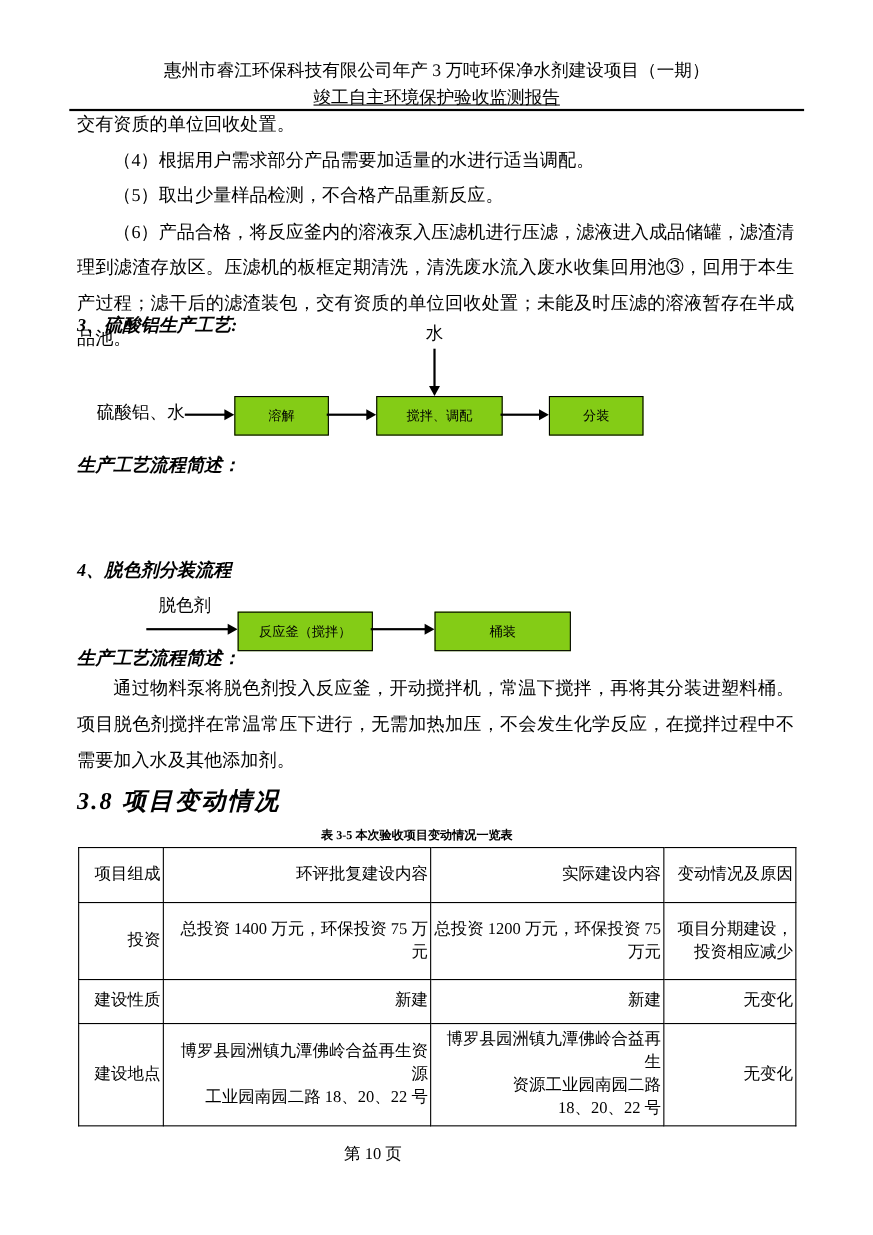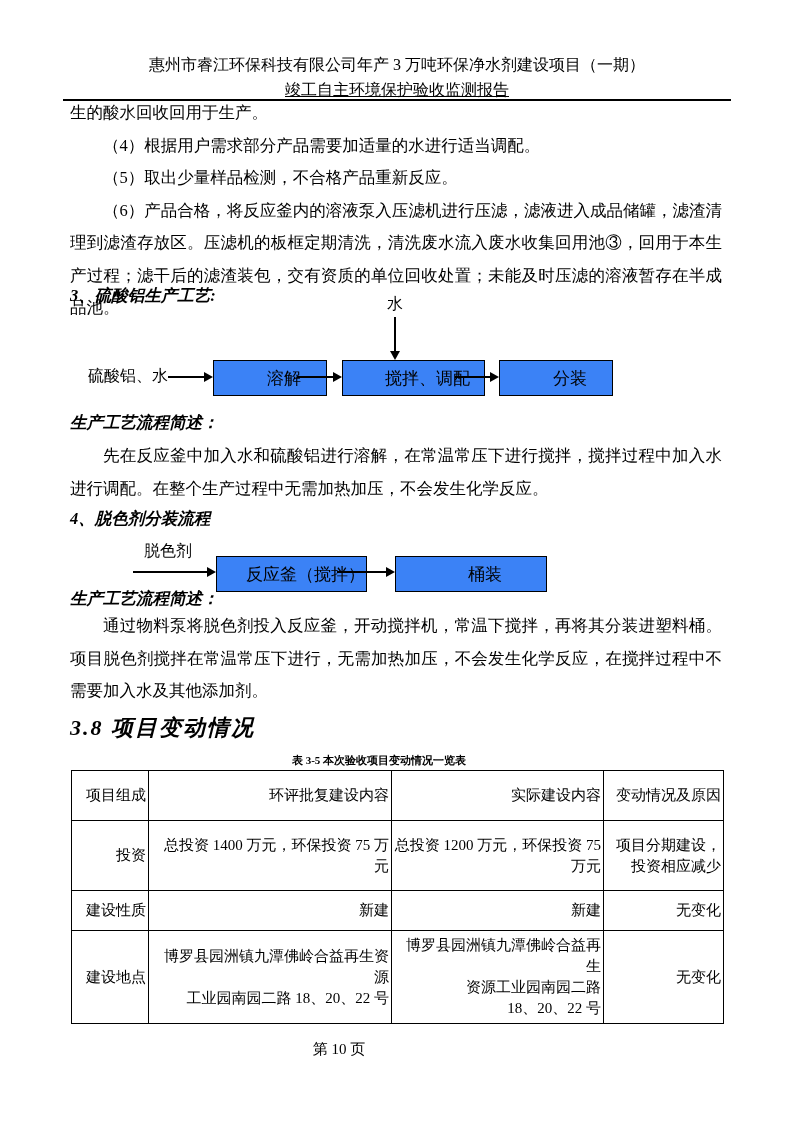--- a/index.html
+++ b/index.html
@@ -26,21 +26,21 @@
   #t-desc2{top:610px;}
   #h-s38{top:715px;font-size:22px;letter-spacing:2px;line-height:26px;}
   
   .diagram{position:absolute;left:70px;width:652px;}
   #d1{top:295px;height:105px;}
   #d2{top:540px;height:55px;}
   .dlabel{position:absolute;font-size:16px;line-height:18px;white-space:nowrap;}
   #d1-water{left:300px;top:0;width:50px;text-align:center;}
   #d1-feed{left:18px;top:72px;}
   #d2-feed{left:74px;top:2px;}
-  .dbox{position:absolute;border:1.5px solid #000;background:#3b82f6;display:flex;align-items:center;justify-content:center;font-size:17px;white-space:nowrap;padding-left:28px;}
+  .dbox{position:absolute;border:1.5px solid #000;background:#84cc16;display:flex;align-items:center;justify-content:center;font-size:12px;white-space:nowrap;}
   #d1-box1{left:143px;top:65px;width:84px;height:34px;}
   #d1-box2{left:272px;top:65px;width:113px;height:34px;}
   #d1-box3{left:429px;top:65px;width:84px;height:34px;}
   #d2-box1{left:146px;top:16px;width:121px;height:34px;}
   #d2-box2{left:325px;top:16px;width:122px;height:34px;}
   .harrow{position:absolute;height:10px;}
   .harrow .shaft{position:absolute;left:0;right:8px;top:4px;height:2px;background:#000;}
   .harrow .head{position:absolute;right:0;top:0;width:0;height:0;border-left:9px solid #000;border-top:5px solid transparent;border-bottom:5px solid transparent;}
   #d1-a1{left:98px;top:77px;width:45px;}
   #d1-a2{left:227px;top:77px;width:45px;}
@@ -63,21 +63,21 @@
 </head>
 <body>
 
 <div class="page">
 
   <div class="hdr-line" id="hdr1">惠州市睿江环保科技有限公司年产 3 万吨环保净水剂建设项目（一期）</div>
   <div class="hdr-line" id="hdr2">竣工自主环境保护验收监测报告</div>
   <div class="hdr-rule"></div>
 
   <div class="textblock" id="blockA">
-    <p>生的酸水回收回用于生产。</p>
+    <p>交有资质的单位回收处置。</p>
     <p class="indent">（4）根据用户需求部分产品需要加适量的水进行适当调配。</p>
     <p class="indent">（5）取出少量样品检测，不合格产品重新反应。</p>
     <p class="indent">（6）产品合格，将反应釜内的溶液泵入压滤机进行压滤，滤液进入成品储罐，滤渣清理到滤渣存放区。压滤机的板框定期清洗，清洗废水流入废水收集回用池③，回用于本生产过程；滤干后的滤渣装包，交有资质的单位回收处置；未能及时压滤的溶液暂存在半成品池。</p>
   </div>
 
   <div class="sec-heading" id="h-s3">3、硫酸铝生产工艺:</div>
 
   <div class="diagram" id="d1">
     <div class="dlabel" id="d1-water">水</div>
     <div class="varrow" id="d1-va">
@@ -96,23 +96,20 @@
       </div>
     <div class="dbox" id="d1-box2">搅拌、调配</div>
     <div class="harrow" id="d1-a3">
         <div class="shaft"></div>
         <div class="head"></div>
       </div>
     <div class="dbox" id="d1-box3">分装</div>
   </div>
 
   <div class="sec-heading" id="h-desc1">生产工艺流程简述：</div>
-  <div class="textblock" id="t-desc1">
-    <p class="indent">先在反应釜中加入水和硫酸铝进行溶解，在常温常压下进行搅拌，搅拌过程中加入水进行调配。在整个生产过程中无需加热加压，不会发生化学反应。</p>
-  </div>
 
   <div class="sec-heading" id="h-s4">4、脱色剂分装流程</div>
 
   <div class="diagram" id="d2">
     <div class="dlabel" id="d2-feed">脱色剂</div>
     <div class="harrow" id="d2-a1">
         <div class="shaft"></div>
         <div class="head"></div>
       </div>
     <div class="dbox" id="d2-box1">反应釜（搅拌）</div>

